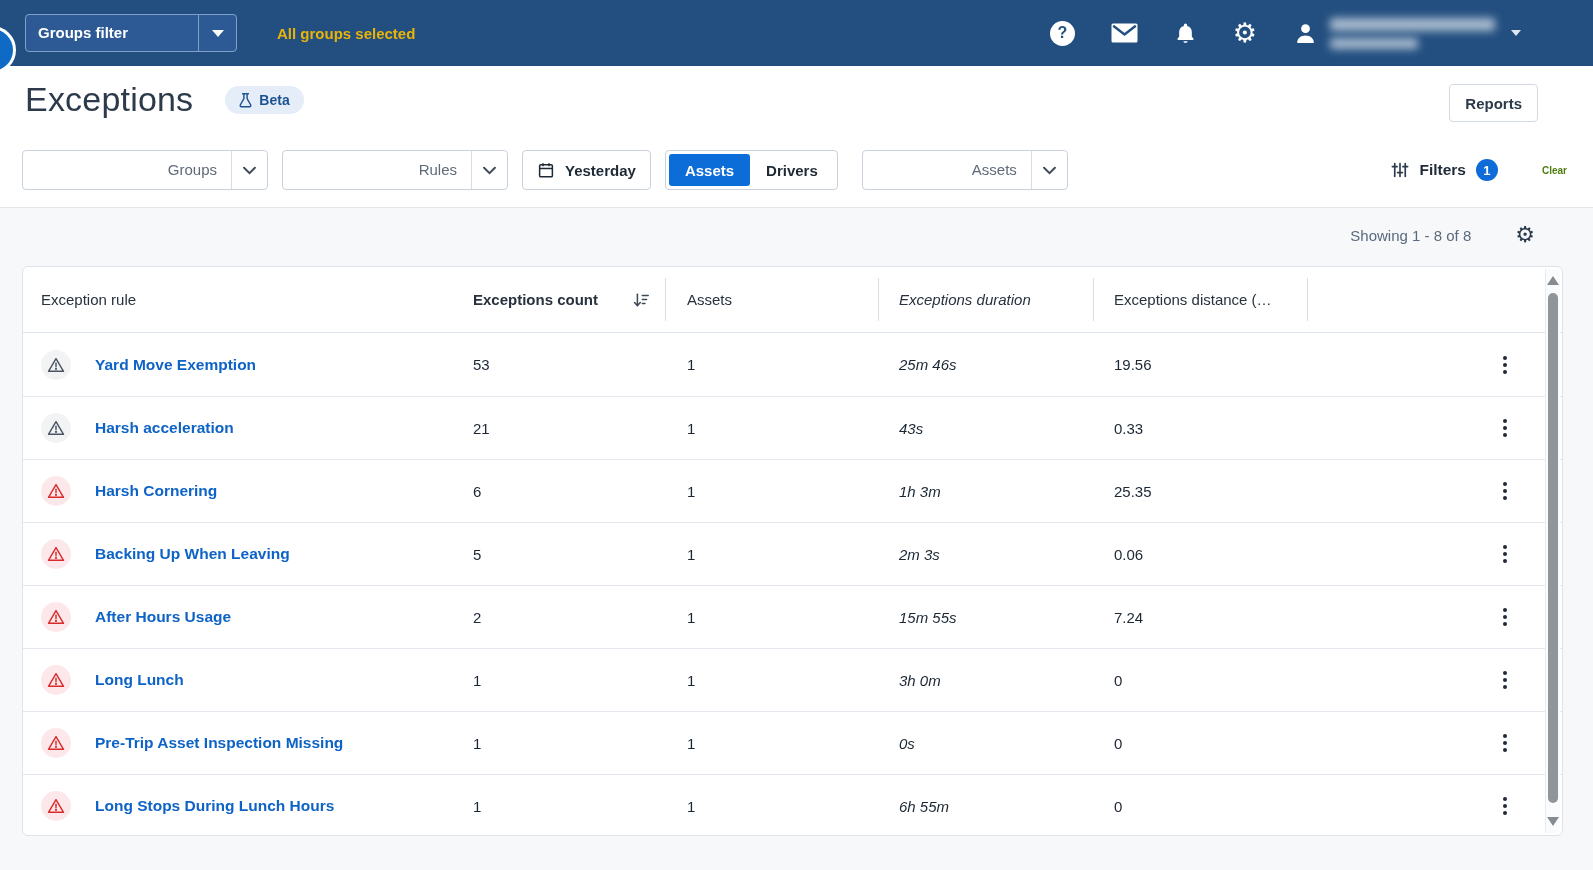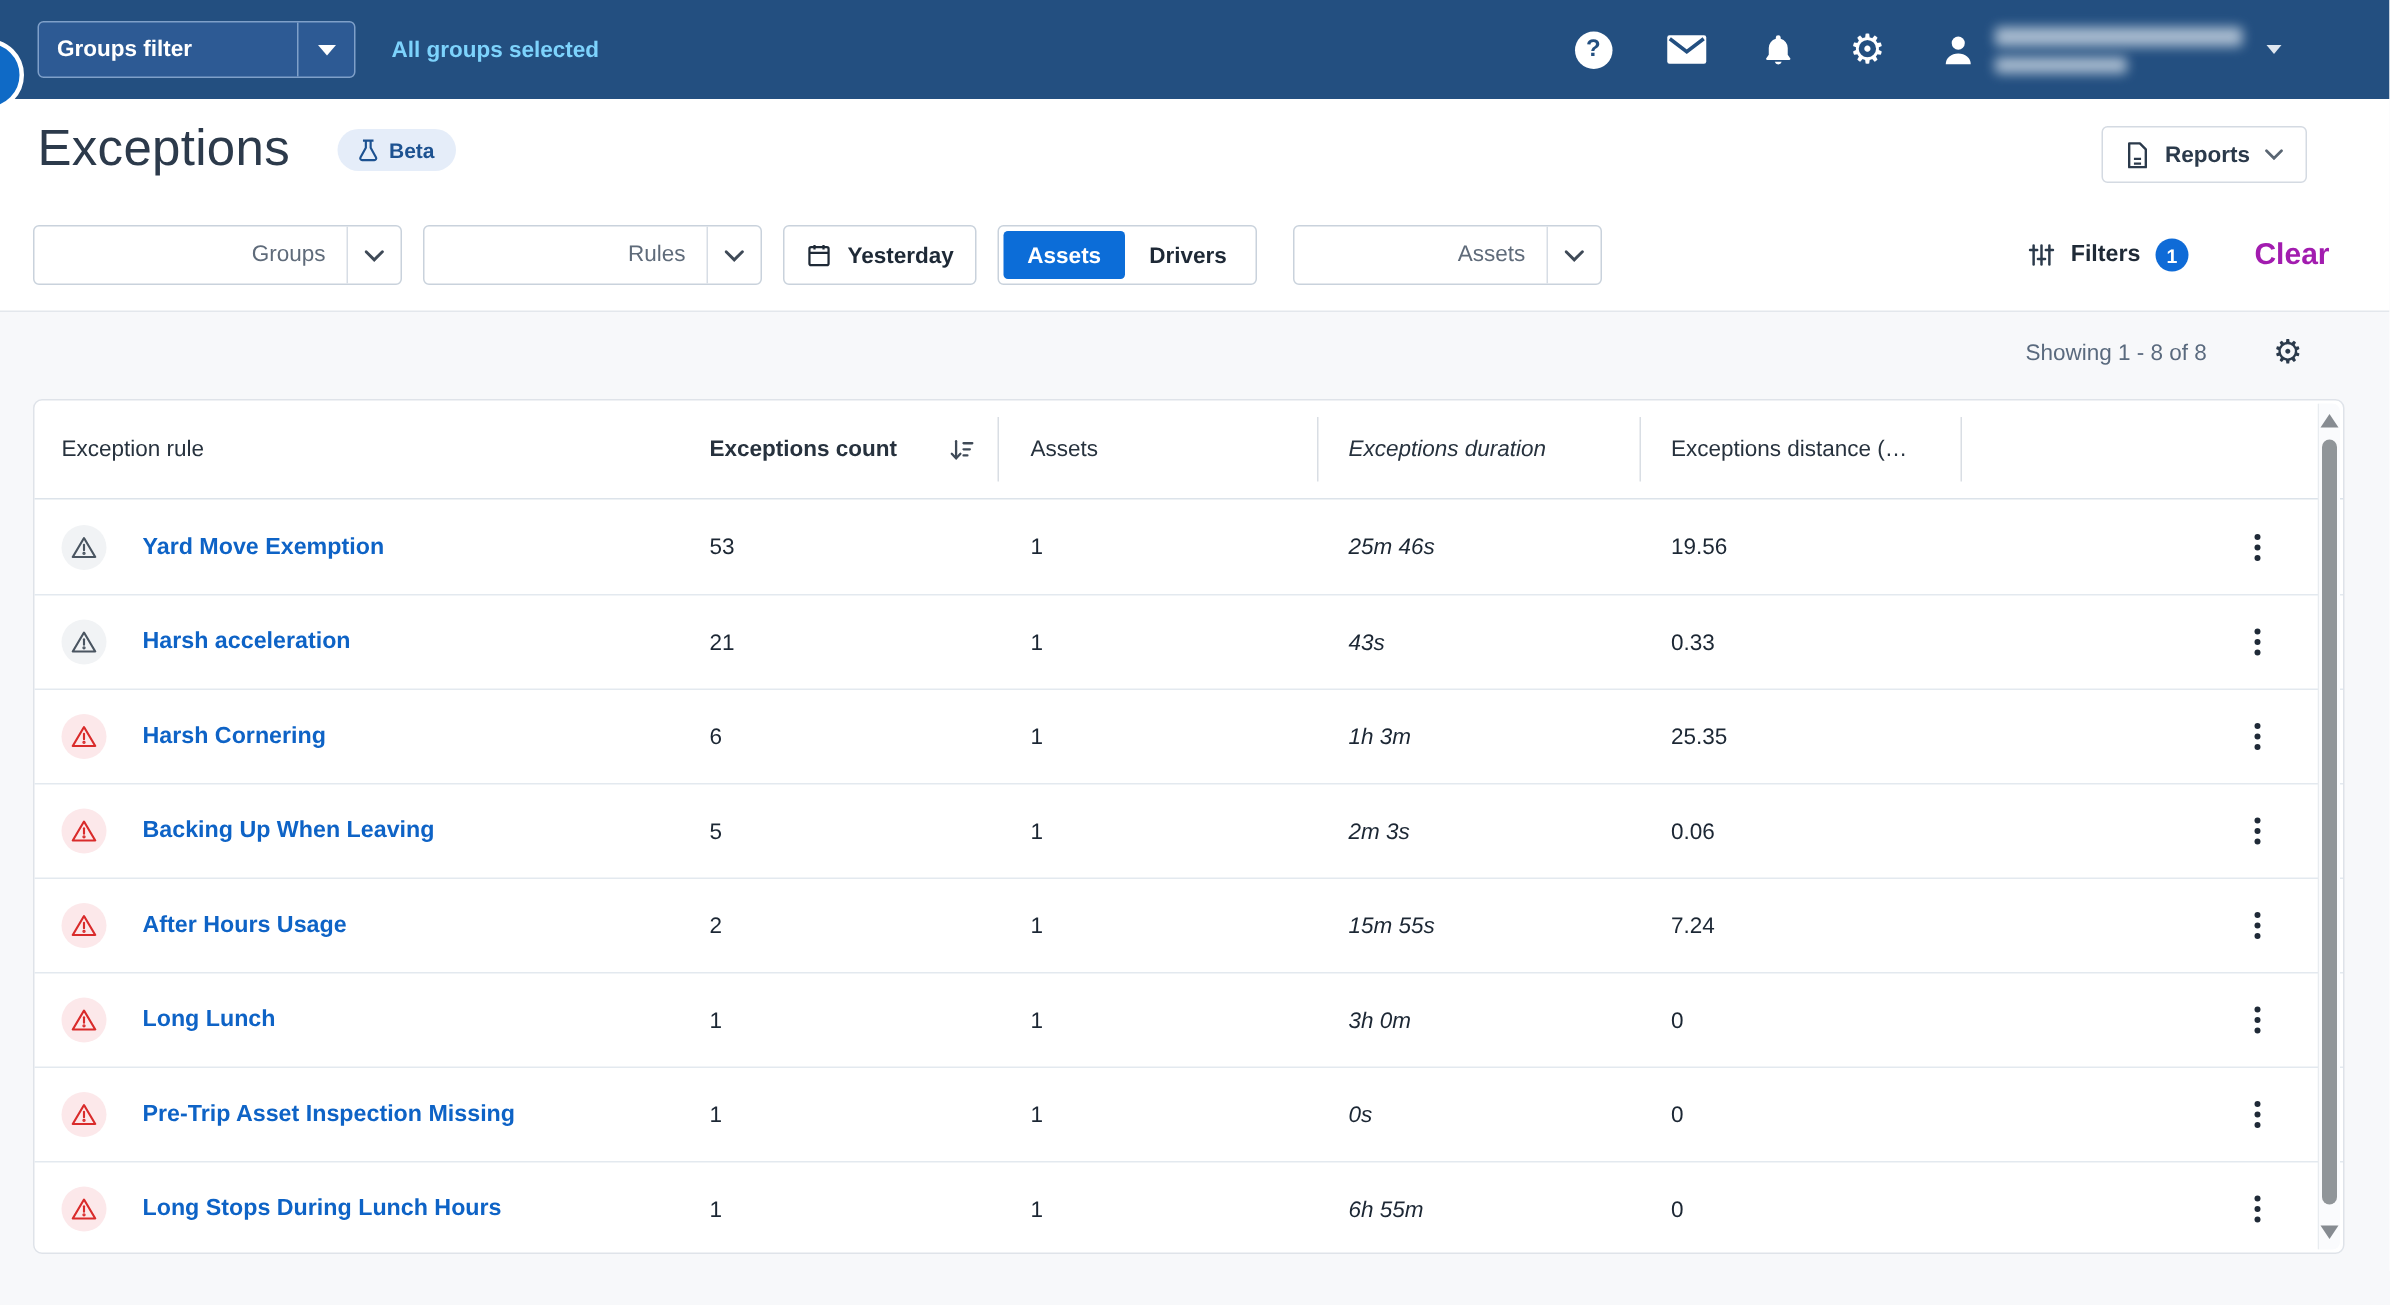--- a/index.html
+++ b/index.html
@@ -21,21 +21,21 @@
     display:flex; align-items:center; justify-content:center;
     color:#fff; font-size:16px; font-weight:bold;
   }
   .groups-filter {
     margin-left:25px; width:212px; height:38px; border:1px solid #7fa0c9;
     border-radius:4px; display:flex; background:#2d5a94; cursor:pointer;
   }
   .gf-label { flex:1; padding:0 12px; line-height:36px; color:#fff; font-size:15px; font-weight:bold; }
   .gf-caret { width:38px; border-left:1px solid #7fa0c9; display:flex; align-items:center; justify-content:center; }
   .tri-down-sm { width:0; height:0; border-left:6px solid transparent; border-right:6px solid transparent; border-top:7px solid #fff; }
-  .all-groups { margin-left:24px; color:#7dd3fc; font-size:15px; font-weight:bold; }
+  .all-groups { margin-left:40px; color:#eab308; font-size:15px; font-weight:bold; }
   .topbar-right { margin-left:auto; display:flex; align-items:center; gap:36px; margin-right:72px; }
   .tb-icon { display:flex; align-items:center; justify-content:center; cursor:pointer; }
   .help-circle {
     width:25px; height:25px; border-radius:50%; background:#fff; color:#234f80;
     display:flex; align-items:center; justify-content:center; font-size:16px; font-weight:bold;
   }
   .gear-glyph { color:#fff; font-size:27px; line-height:1; }
   .user-cluster { display:flex; align-items:center; gap:12px; cursor:pointer; }
   .blur-lines { display:flex; flex-direction:column; gap:7px; }
   .blur-bar { border-radius:3px; background:#c9d6e3; opacity:.8; filter:blur(4px); }
@@ -49,21 +49,21 @@
   }
   .title-row { position:absolute; top:14px; left:25px; display:flex; align-items:center; gap:32px; }
   .page-title { font-size:34px; font-weight:normal; color:#2c3a4b; letter-spacing:.2px; }
   .beta-badge {
     display:inline-flex; align-items:center; gap:7px; padding:6px 14px; border-radius:16px;
     background:#e5edf9; color:#1d5291; font-size:14px; font-weight:bold;
   }
   .reports-btn {
     position:absolute; top:18px; right:55px; height:38px; border:1px solid #d4dae2; border-radius:4px;
     background:#fff; display:flex; align-items:center; gap:10px; padding:0 15px;
-    font-size:15px; color:#2b3a4b; font-weight:bold; cursor:pointer;
+    font-size:15px; color:#2b3a4b; font-weight:bold; cursor:pointer;flex-direction:column;
   }
   .filter-row { position:absolute; top:84px; left:22px; right:22px; height:40px; display:flex; align-items:center; gap:14px; }
   .select-ctl { height:40px; border:1px solid #c9d2dc; border-radius:4px; background:#fff; display:flex; cursor:pointer; }
   .sel-label { flex:1; padding:0 14px; line-height:38px; color:#5f6b7a; font-size:15px; white-space:nowrap; overflow:hidden; }
   .sel-caret { width:36px; border-left:1px solid #d7dde5; display:flex; align-items:center; justify-content:center; color:#3f4a57; }
   .w-groups { width:246px; } .w-rules { width:226px; } .w-assets { width:206px; margin-left:10px; }
   .date-btn {
     height:40px; border:1px solid #c9d2dc; border-radius:4px; background:#fff; cursor:pointer;
     display:flex; align-items:center; gap:10px; padding:0 14px; font-size:15px; font-weight:bold; color:#1e2936;
   }
@@ -71,21 +71,21 @@
   .seg { height:32px; display:flex; align-items:center; padding:0 16px; font-size:15px; font-weight:bold; border-radius:3px; cursor:pointer; }
   .seg.on { background:#0c6dd8; color:#fff; }
   .seg.off { color:#1e2936; }
   .spacer { flex:1; }
   .filters-cluster { display:flex; align-items:center; gap:10px; cursor:pointer; color:#2b3a4b; }
   .filters-label { font-size:15.5px; font-weight:bold; color:#1f2a37; }
   .filter-badge {
     width:22px; height:22px; border-radius:50%; background:#0f6bd7; color:#fff;
     display:flex; align-items:center; justify-content:center; font-size:13px; font-weight:bold;
   }
-  .clear-btn { margin-left:30px; margin-right:18px; font-size:20px; font-weight:bold; color:#a21caf; cursor:pointer; }
+  .clear-btn { margin-left:30px; margin-right:4px; font-size:10px; font-weight:bold; color:#4d7c0f; cursor:pointer; }
   
   .showing-row { position:absolute; top:219px; right:58px; height:32px; display:flex; align-items:center; gap:44px; z-index:1; }
   .showing-text { font-size:15px; color:#5a6a7e; }
   .gear-outline { font-size:22px; color:#2b3a4b; line-height:1; cursor:pointer; }
   
   .table-card {
     position:absolute; left:22px; top:266px; width:1541px; height:570px;
     background:#fff; border:1px solid #dfe3e9; border-radius:6px; z-index:1;
   }
   .thead { position:relative; height:66px; border-bottom:1px solid #dce3ea; }

